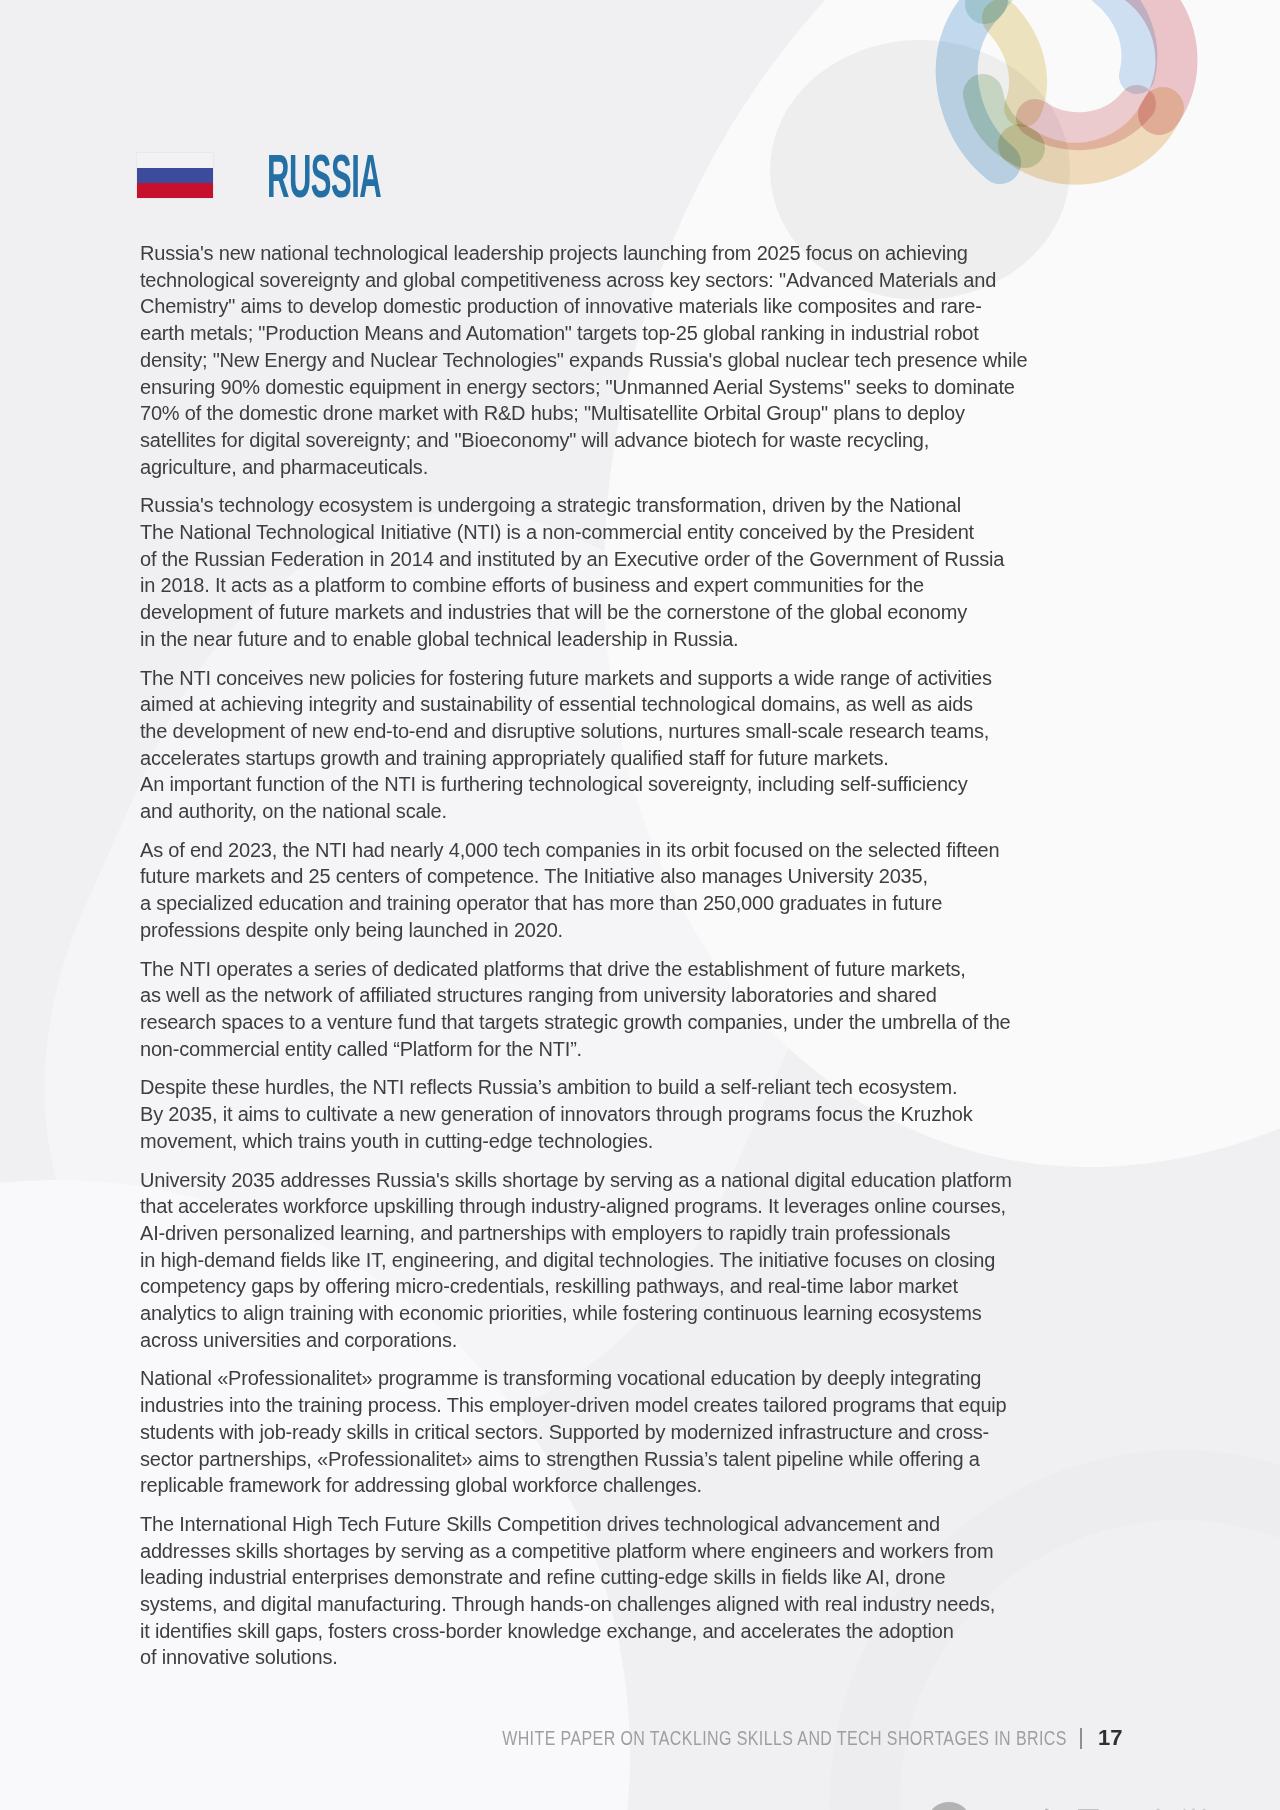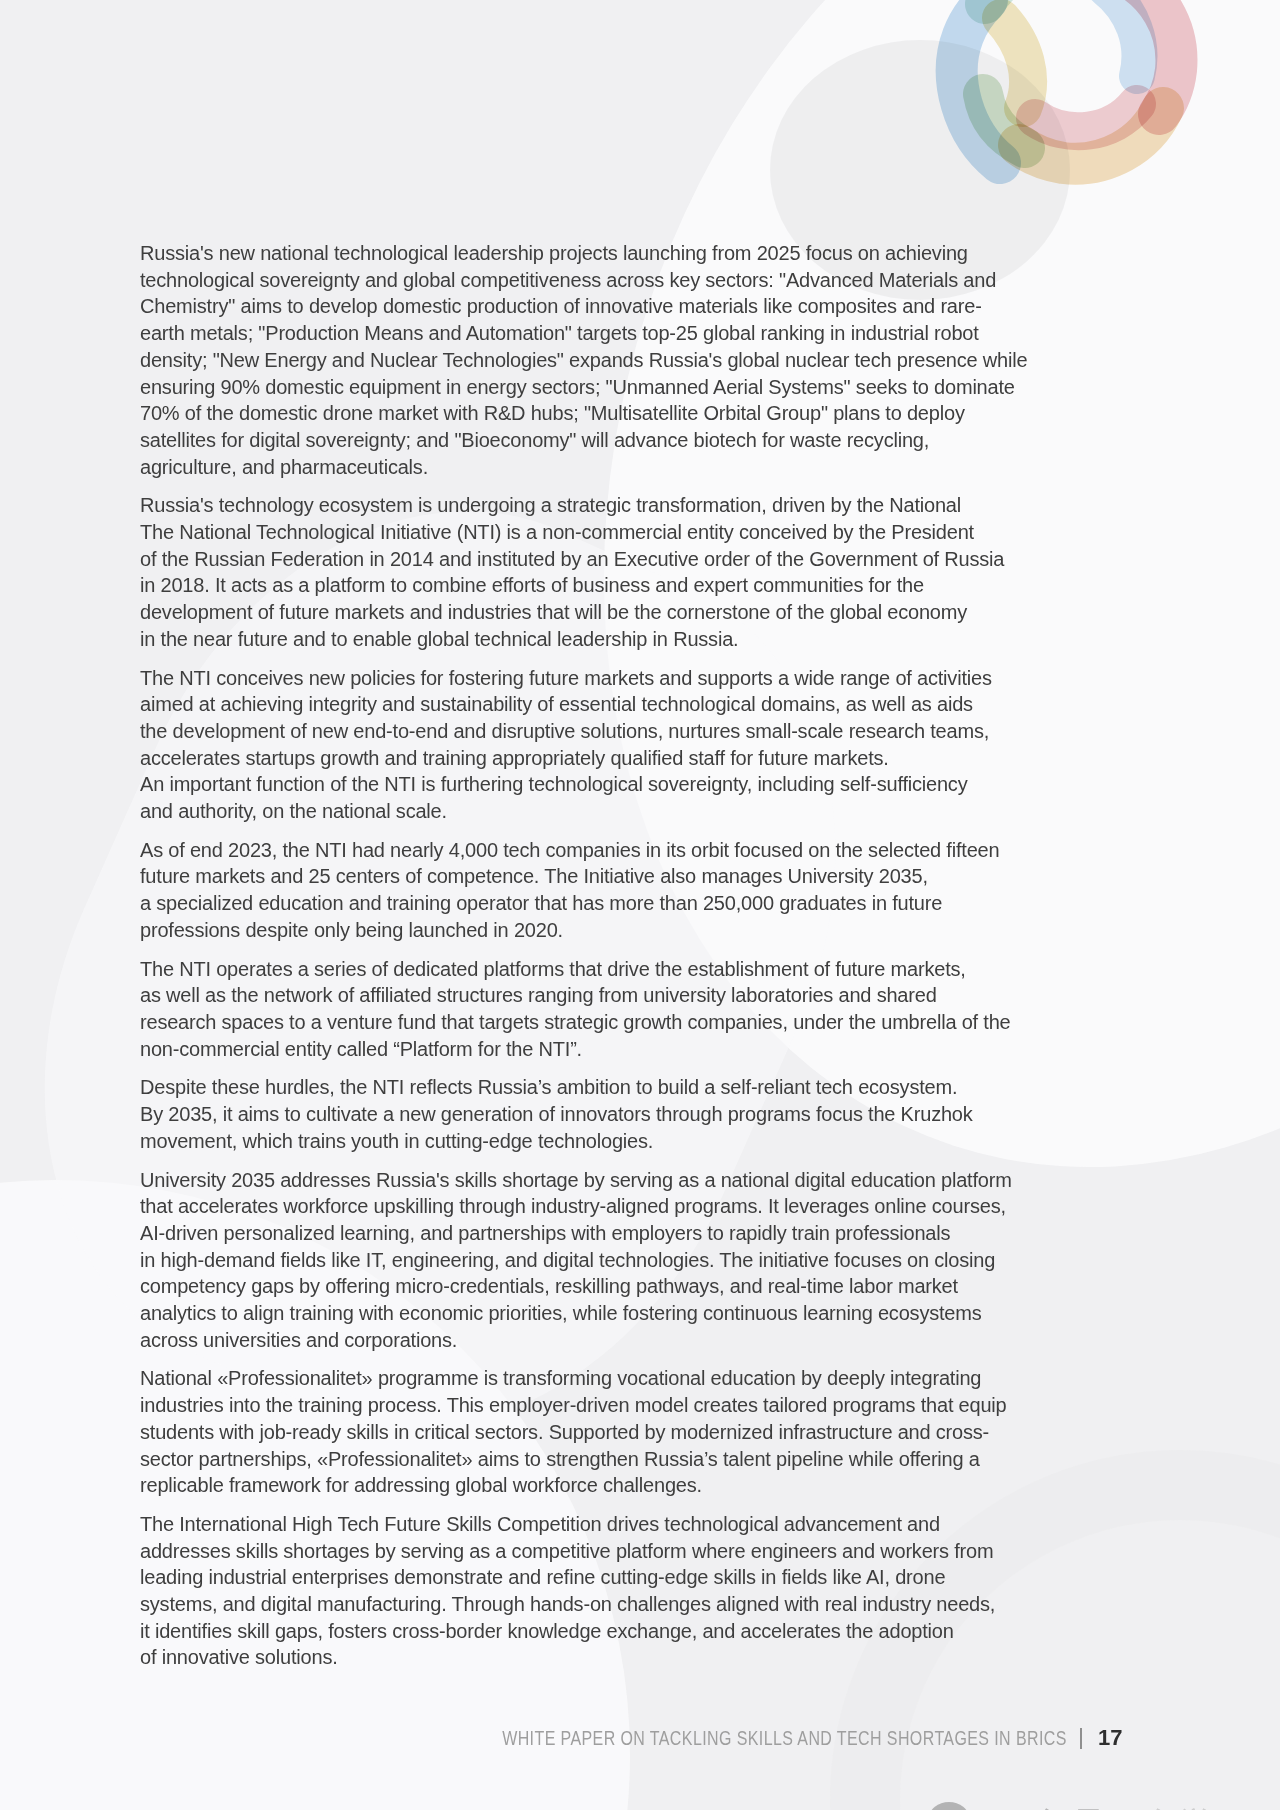--- a/index.html
+++ b/index.html
@@ -82,20 +82,28 @@
     <path d="M80,56 C100,22 140,4 178,10 C196,13 210,20 222,30" stroke="#a5d3c3" stroke-width="40" opacity="0.5"></path>
     <path d="M215,25 C252,42 275,80 271,122 C269,140 263,154 254,166" stroke="#e1919b" stroke-width="42" opacity="0.5"></path>
     <path d="M258,160 C240,198 200,220 158,215 C140,212 126,206 114,197" stroke="#eac27d" stroke-width="42" opacity="0.5"></path>
     <path d="M120,200 C96,188 82,170 78,146" stroke="#a8cb9e" stroke-width="40" opacity="0.5"></path>
     <path d="M96,70 C120,96 130,130 118,160" stroke="#e8d48d" stroke-width="38" opacity="0.55"></path>
     <path d="M130,170 C162,192 208,186 232,156" stroke="#e0959d" stroke-width="38" opacity="0.45"></path>
     <path d="M200,40 C228,62 240,96 232,128" stroke="#8cbce4" stroke-width="36" opacity="0.4"></path>
     <path d="M150,20 C176,6 210,8 232,24" stroke="#e8d48d" stroke-width="36" opacity="0.45"></path>
   </svg>
 
+  <div class="header">
+    <div class="flag">
+      <div class="s1"></div>
+        <div class="s2"></div>
+        <div class="s3"></div>
+    </div>
+    <h1 class="country-title">RUSSIA</h1>
+  </div>
 
   <div class="content">
     <p>Russia's new national technological leadership projects launching from 2025 focus on achieving
 technological sovereignty and global competitiveness across key sectors: "Advanced Materials and
 Chemistry" aims to develop domestic production of innovative materials like composites and rare-
 earth metals; "Production Means and Automation" targets top-25 global ranking in industrial robot
 density; "New Energy and Nuclear Technologies" expands Russia's global nuclear tech presence while
 ensuring 90% domestic equipment in energy sectors; "Unmanned Aerial Systems" seeks to dominate
 70% of the domestic drone market with R&amp;D hubs; "Multisatellite Orbital Group" plans to deploy
 satellites for digital sovereignty; and "Bioeconomy"  will advance biotech for waste recycling,

